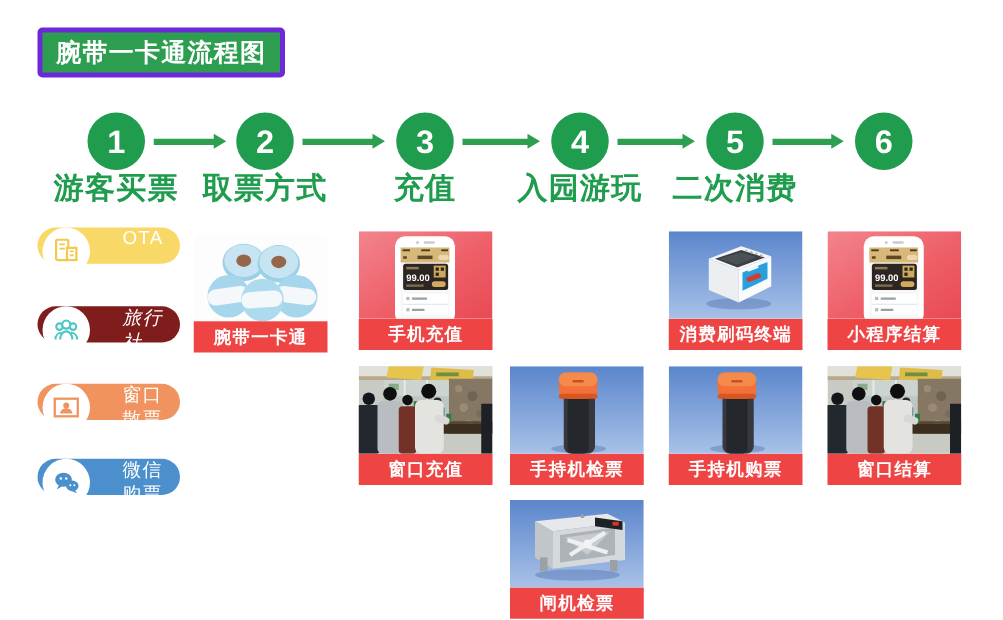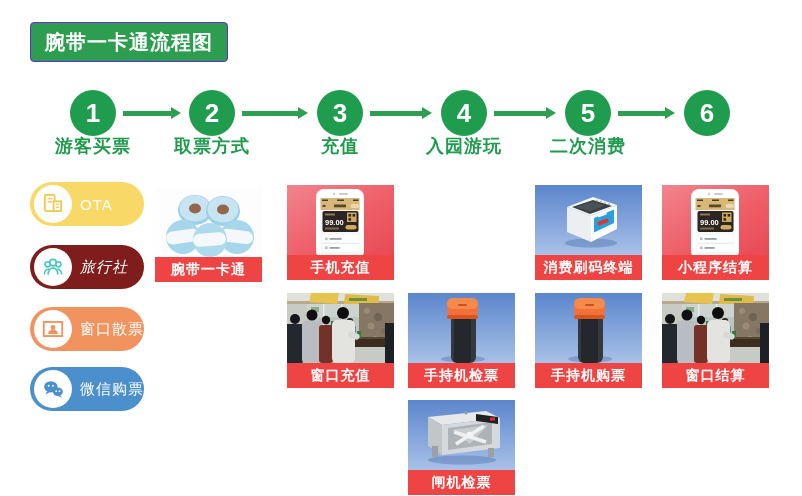--- a/index.html
+++ b/index.html
@@ -3,42 +3,42 @@
 <meta charset="utf-8">
 <style>
   * { margin:0; padding:0; box-sizing:border-box; }
   body { background:#fff; }
   .canvas {
     position:relative; width:802px; height:496px; background:#ffffff;
     font-family:"Liberation Sans","DejaVu Sans",sans-serif; overflow:hidden;
   }
   .title-box {
     position:absolute; left:30px; top:22px; width:198px; height:40px;
-    background:#2D9E50; border:1px solid #6d28d9; border-radius:4px;
+    background:#2D9E50; border:4px solid #6d28d9; border-radius:4px;
     color:#fff; font-size:20px; font-weight:bold;
     display:flex; align-items:center; justify-content:center; letter-spacing:1px;
   }
   .step-circle {
     position:absolute; top:90px; width:46px; height:46px; border-radius:50%;
     background:#1F9C4D; color:#fff; font-size:26px; font-weight:bold;
     display:flex; align-items:center; justify-content:center;
   }
   .step-label {
     position:absolute; top:134px; width:140px; text-align:center;
-    color:#1F9C4D; font-size:18px; font-weight:bold; letter-spacing:1px;
+    color:#1F9C4D; font-size:24px; font-weight:bold; letter-spacing:1px;
   }
   .arrow { position:absolute; top:110px; height:6px; }
   .arrow .line { position:absolute; left:0; top:1px; height:5px; background:#2E9E51; width:calc(100% - 9px); }
   .arrow .head {
     position:absolute; right:0; top:-3.5px; width:0; height:0;
     border-left:10px solid #2E9E51; border-top:6.5px solid transparent; border-bottom:6.5px solid transparent;
   }
   .pill {
-    position:absolute; left:30px; width:114px; height:44px; border-radius:23px;
-    display:flex; align-items:center; color:#fff; font-size:15px; letter-spacing:1px;
+    position:absolute; left:30px; width:114px; height:29px; border-radius:23px;
+    display:flex; color:#fff; font-size:15px; letter-spacing:1px;gap:18px;
   }
   .pill .icon-circle {
     width:38px; height:38px; border-radius:50%; background:#fff; margin-left:4px;
     display:flex; align-items:center; justify-content:center; flex:0 0 auto;
   }
   .pill .plabel { margin-left:8px; }
   .pill-ota    { background:#F8D867; }
   .pill-travel { background:#7f1d1d;font-style:italic; }
   .pill-window { background:#F0935F; }
   .pill-wechat { background:#4B90CC; }

